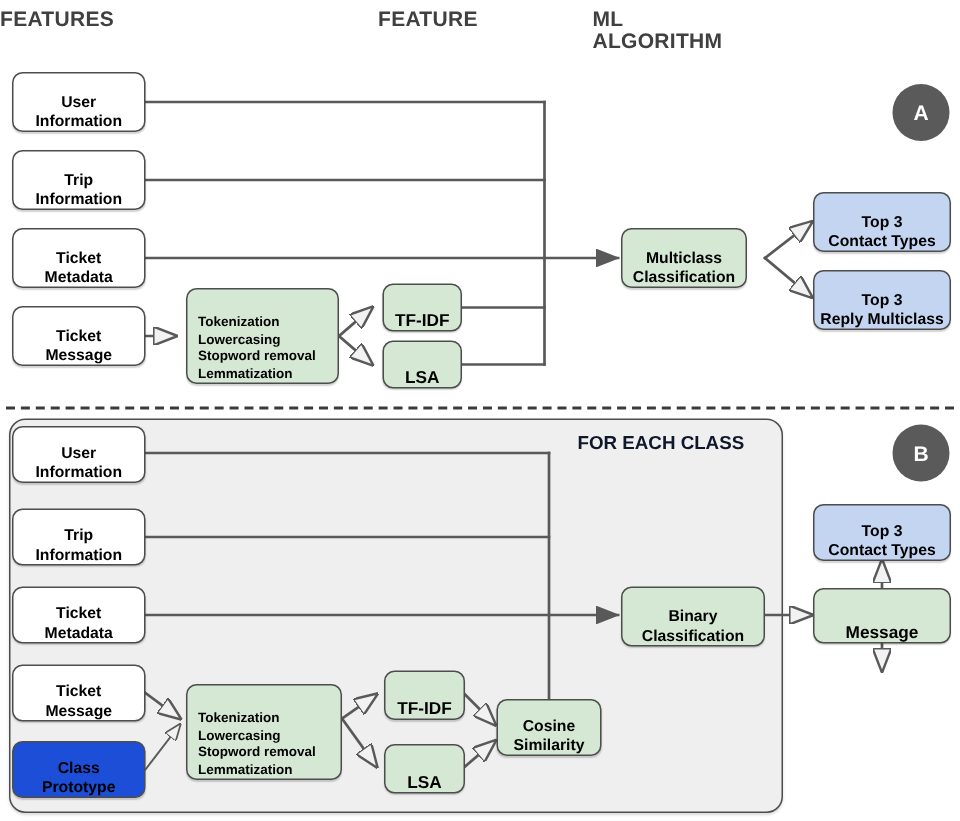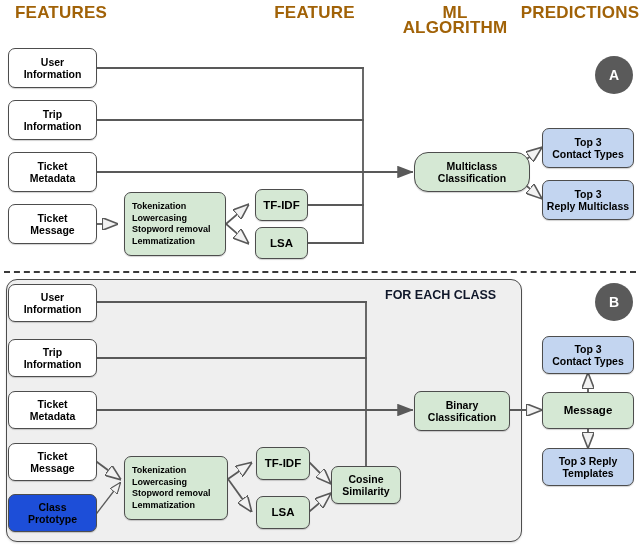--- a/index.html
+++ b/index.html
@@ -1,24 +1,24 @@
 <!DOCTYPE html>
 <html><head>
 <meta charset="utf-8">
 <style>
   html,body{margin:0;padding:0;background:#ffffff;}
   body{width:640px;height:547px;position:relative;overflow:hidden;
        font-family:"Liberation Sans","DejaVu Sans",sans-serif;color:#000;}
   #stage{position:absolute;left:0;top:0;width:640px;height:547px;}
   svg#wires{position:absolute;left:0;top:0;width:640px;height:547px;pointer-events:none;}
 
-  .col-head{position:absolute;font-size:17px;font-weight:bold;letter-spacing:.2px;
-            text-align:center;line-height:15px;color:#a16207;}
-
-  .node{position:absolute;box-sizing:border-box;display:flex;align-items:center;
+  .col-head{position:absolute;font-size:14px;font-weight:bold;letter-spacing:.2px;
+            text-align:left;line-height:15px;color:#404040;}
+
+  .node{position:absolute;box-sizing:border-box;display:flex;align-items:flex-end;
         justify-content:center;text-align:center;border:1.6px solid #4d4d4d;
         border-radius:7px;font-size:10.5px;font-weight:bold;line-height:12.5px;
         background:#ffffff;box-shadow:0 1px 1px rgba(0,0,0,.18);}
   .node.green{background:#d5e8d4;}
   .node.blue{background:#c3d5f0;}
   .node.yellow{background:#1d4ed8;}
   .node.steps{justify-content:flex-start;text-align:left;font-size:9px;
               line-height:11.5px;padding-left:7px;font-weight:bold;}
   .node.steps .ln{display:block;}
 
@@ -40,23 +40,20 @@
 
   <div class="col-head" style="left:0px;top:5px;width:122px;">
     <span>FEATURES</span>
   </div>
   <div class="col-head" style="left:252px;top:5px;width:125px;">
     <span>FEATURE</span><br>
   </div>
   <div class="col-head" style="left:395px;top:5px;width:120px;">
     <span>ML</span><br>
     <span>ALGORITHM</span>
-  </div>
-  <div class="col-head" style="left:520px;top:5px;width:120px;">
-    <span>PREDICTIONS</span>
   </div>
 
   <div class="group-box" style="left:6px;top:279px;width:516px;height:263px;"></div>
 
   <svg id="wires" viewBox="0 0 640 547">
     <defs>
       <marker id="ah" markerWidth="9" markerHeight="7" refX="8.2" refY="3.5" orient="auto">
         <path d="M0,0 L9,3.5 L0,7 z" fill="#595959"></path>
       </marker>
       <marker id="ao" markerWidth="9" markerHeight="7" refX="8.2" refY="3.5" orient="auto">
@@ -151,21 +148,21 @@
     </div>
   </div>
 
   <div class="node green" style="left:255px;top:189px;width:53px;height:32px;font-size:11.5px;">
     <span>TF-IDF</span>
   </div>
   <div class="node green" style="left:255px;top:227px;width:53px;height:32px;font-size:11.5px;">
     <span>LSA</span>
   </div>
 
-  <div class="node green" style="left:414px;top:152px;width:116px;height:40px;border-radius:14px;">
+  <div class="node green" style="left:414px;top:152px;width:84px;height:40px;">
     <div>
       <span>Multiclass</span><br>
       <span>Classification</span>
     </div>
   </div>
 
   <div class="node blue" style="left:542px;top:128px;width:92px;height:40px;">
     <div>
       <span>Top 3</span><br>
       <span>Contact Types</span>
@@ -251,24 +248,18 @@
   <div class="node green" style="left:542px;top:392px;width:92px;height:37px;font-size:11.5px;">
     <span>Message</span>
   </div>
 
   <div class="node blue" style="left:542px;top:336px;width:92px;height:38px;">
     <div>
       <span>Top 3</span><br>
       <span>Contact Types</span>
     </div>
   </div>
-  <div class="node blue" style="left:542px;top:448px;width:92px;height:38px;">
-    <div>
-      <span>Top 3 Reply</span><br>
-      <span>Templates</span>
-    </div>
-  </div>
 
   <div class="badge" style="left:595px;top:283px;">
     <span>B</span>
   </div>
 
 </div>
 
 </body></html>

